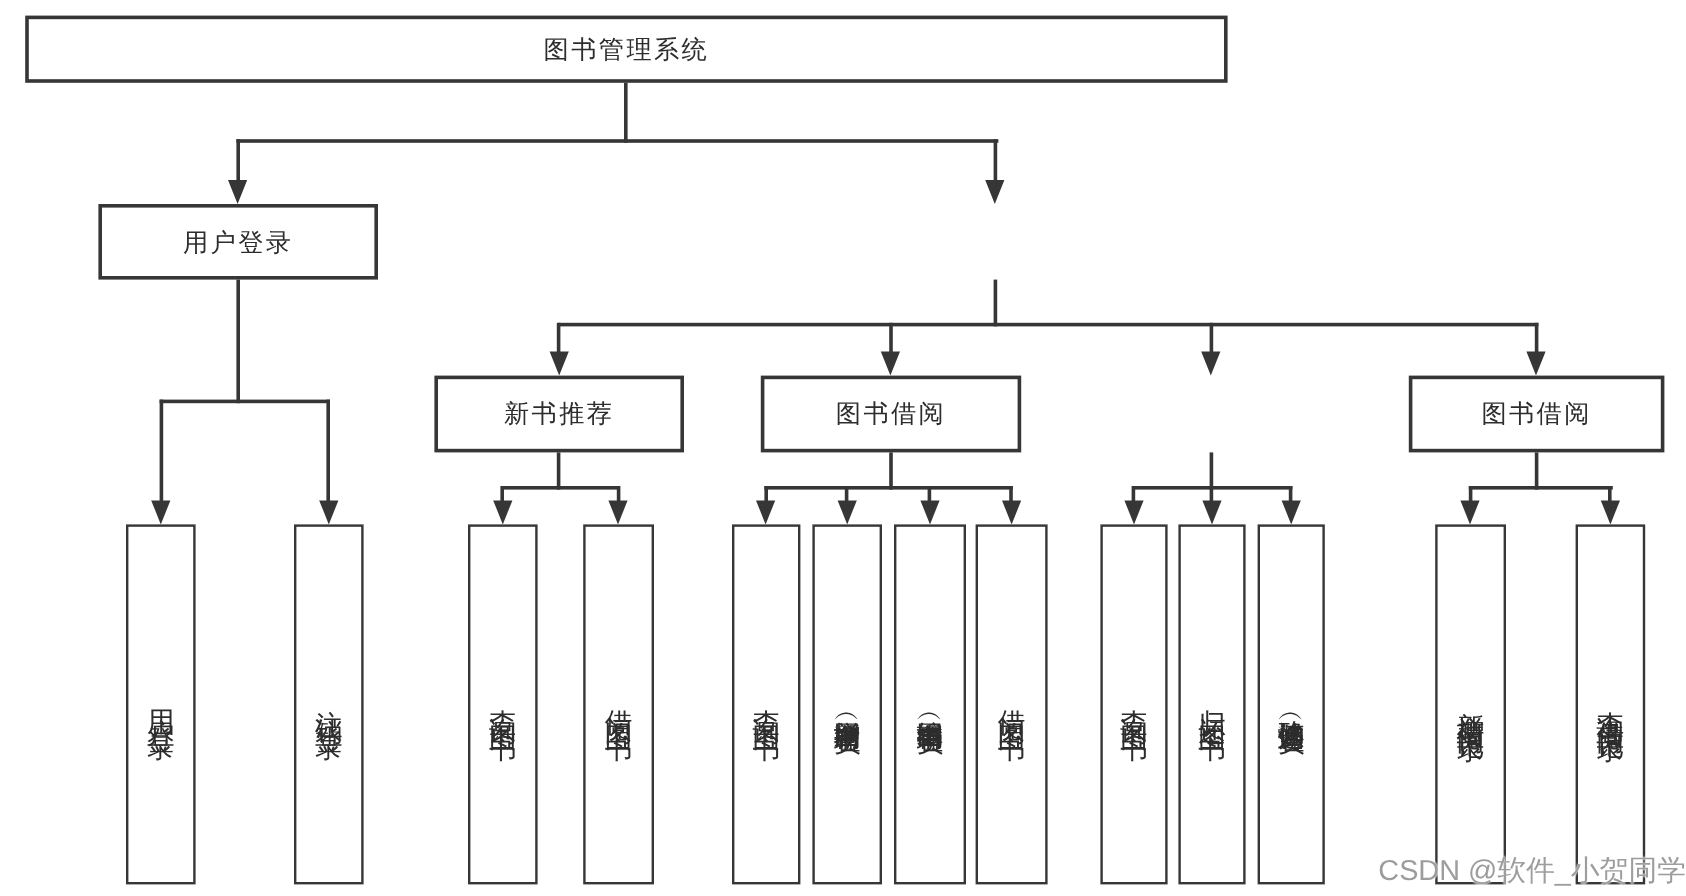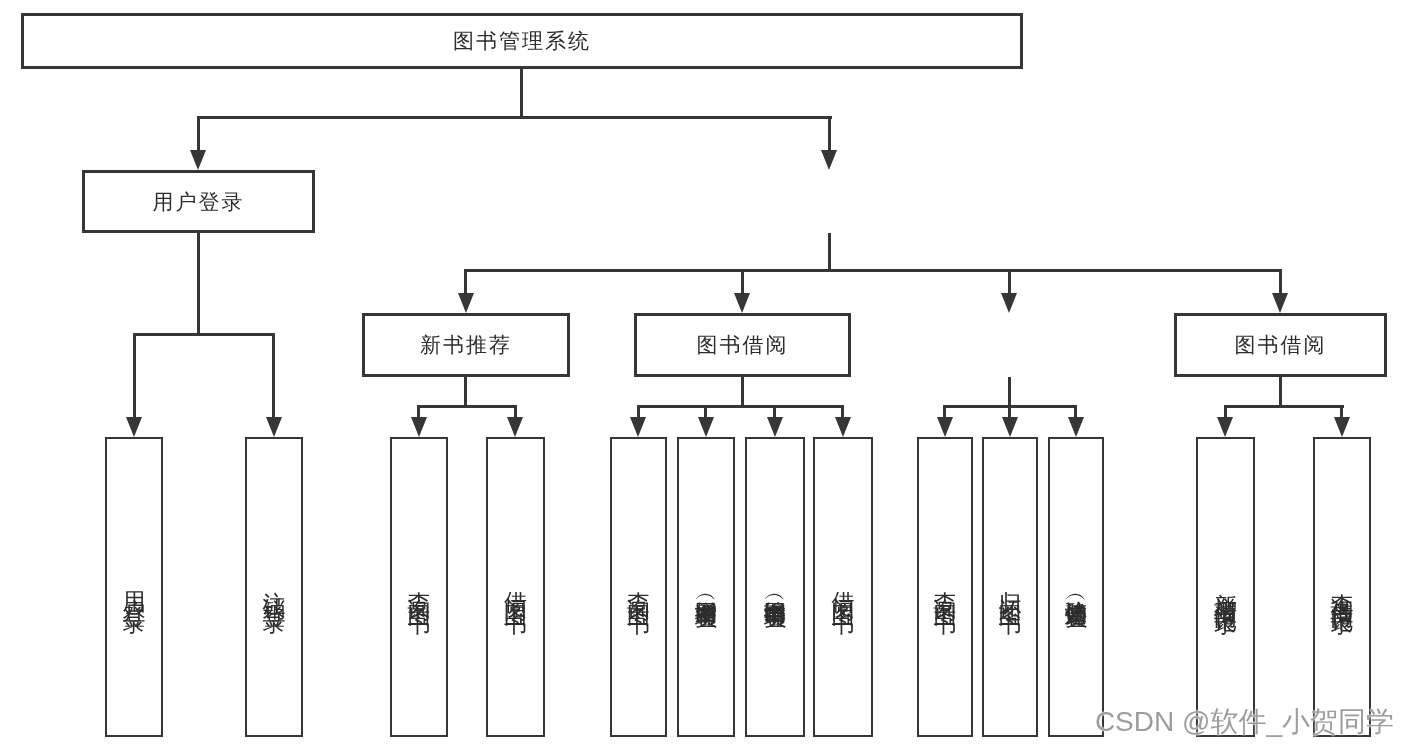--- a/index.html
+++ b/index.html
@@ -48,23 +48,23 @@
   .hl { position: absolute; height: 3px; background: var(--line); }
   .ar {
     position: absolute;
     width: 0; height: 0;
     border-left: 8px solid transparent;
     border-right: 8px solid transparent;
     border-top: 20px solid var(--line);
   }
   .watermark {
     position: absolute;
-    right: 11px;
+    right: 0;
     bottom: 6px;
-    font-size: 28px;
+    font-size: 24px;
     color: var(--watermark);
     z-index: 6;
     white-space: nowrap;
     text-shadow: 0 0 2px #fff, 0 0 2px #fff;
   }
 </style>
 </head>
 <body>
 
 <div class="canvas">

